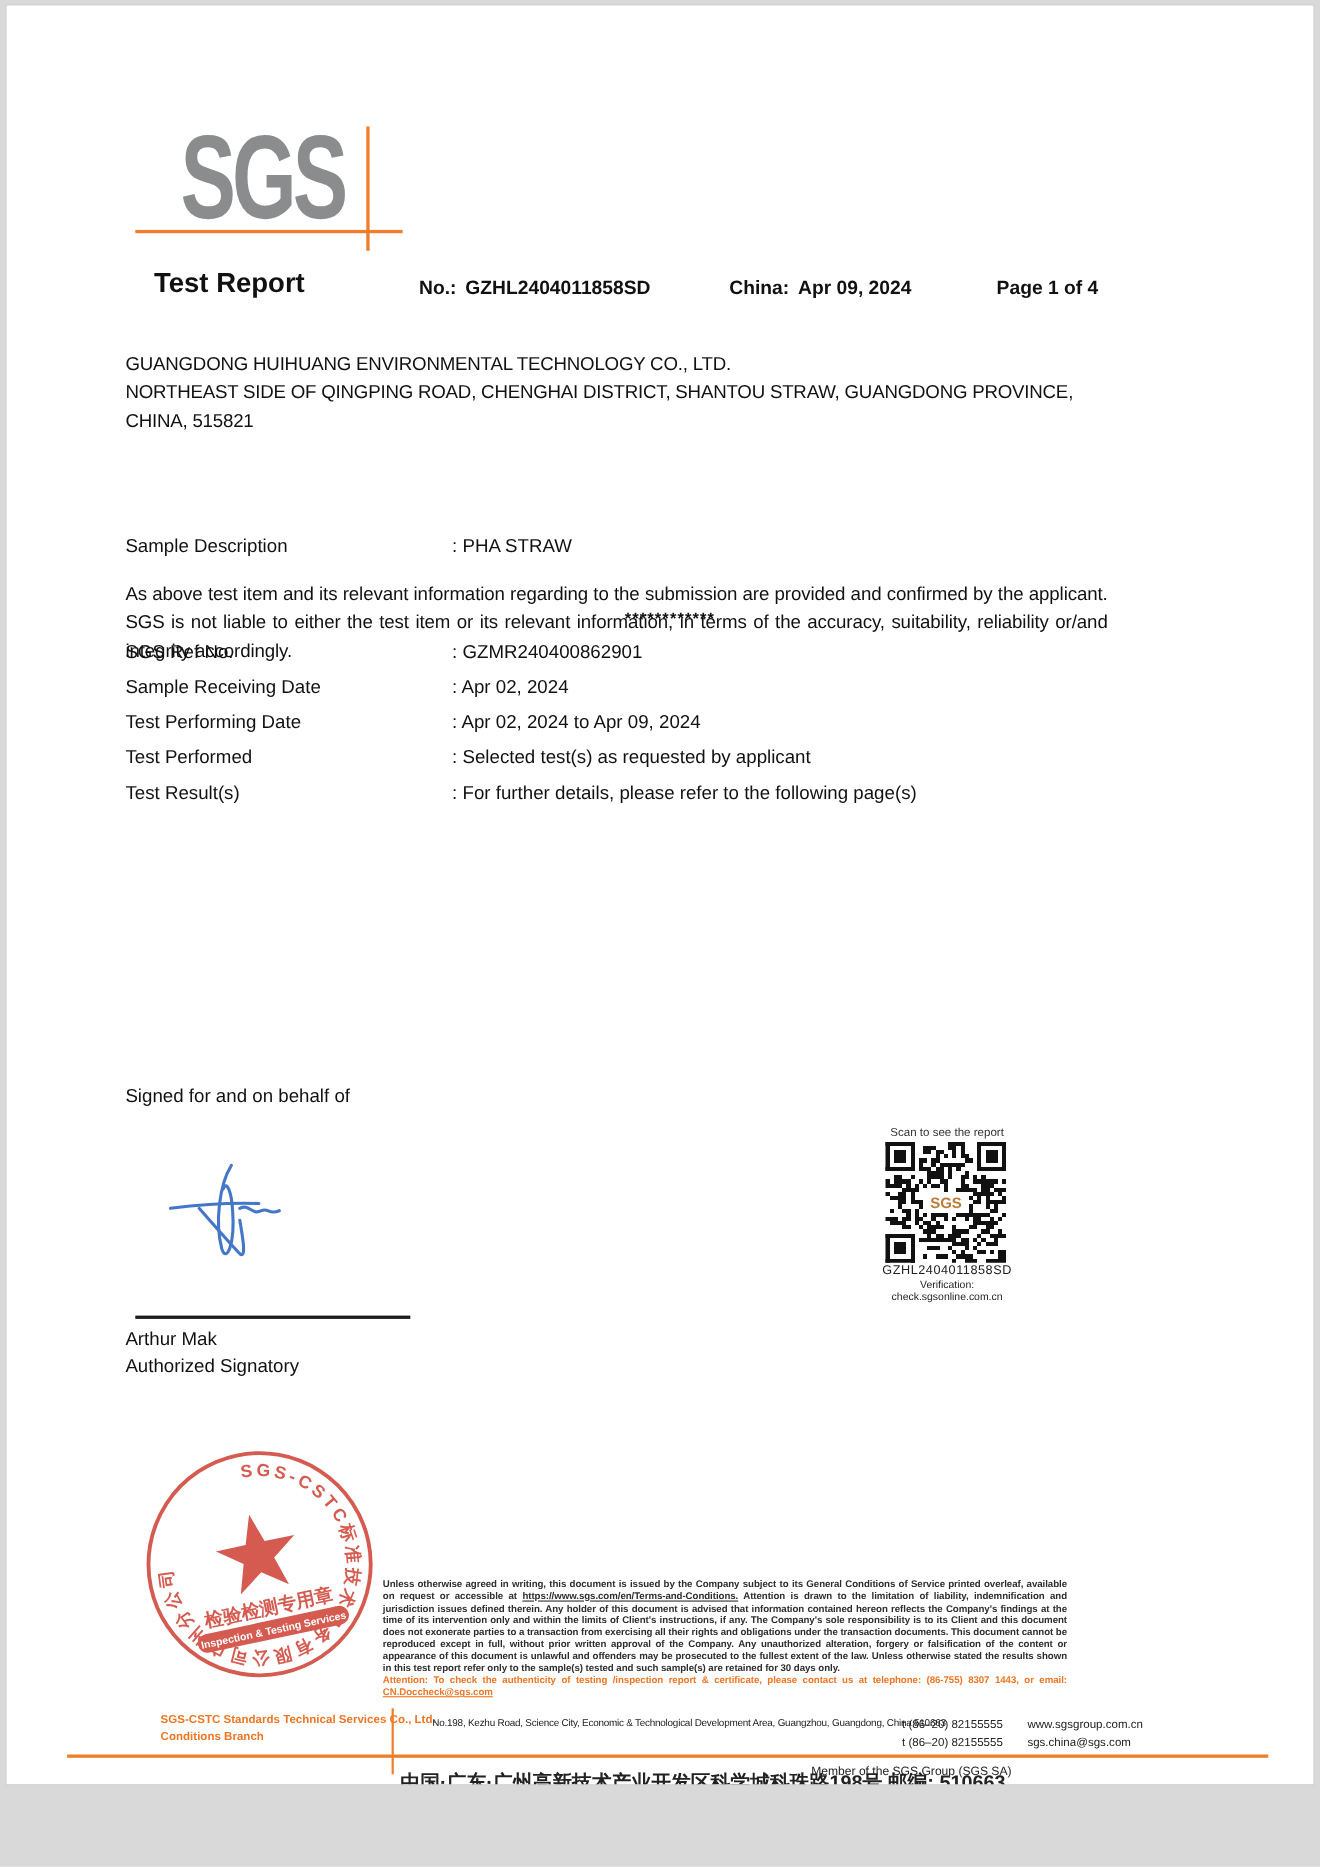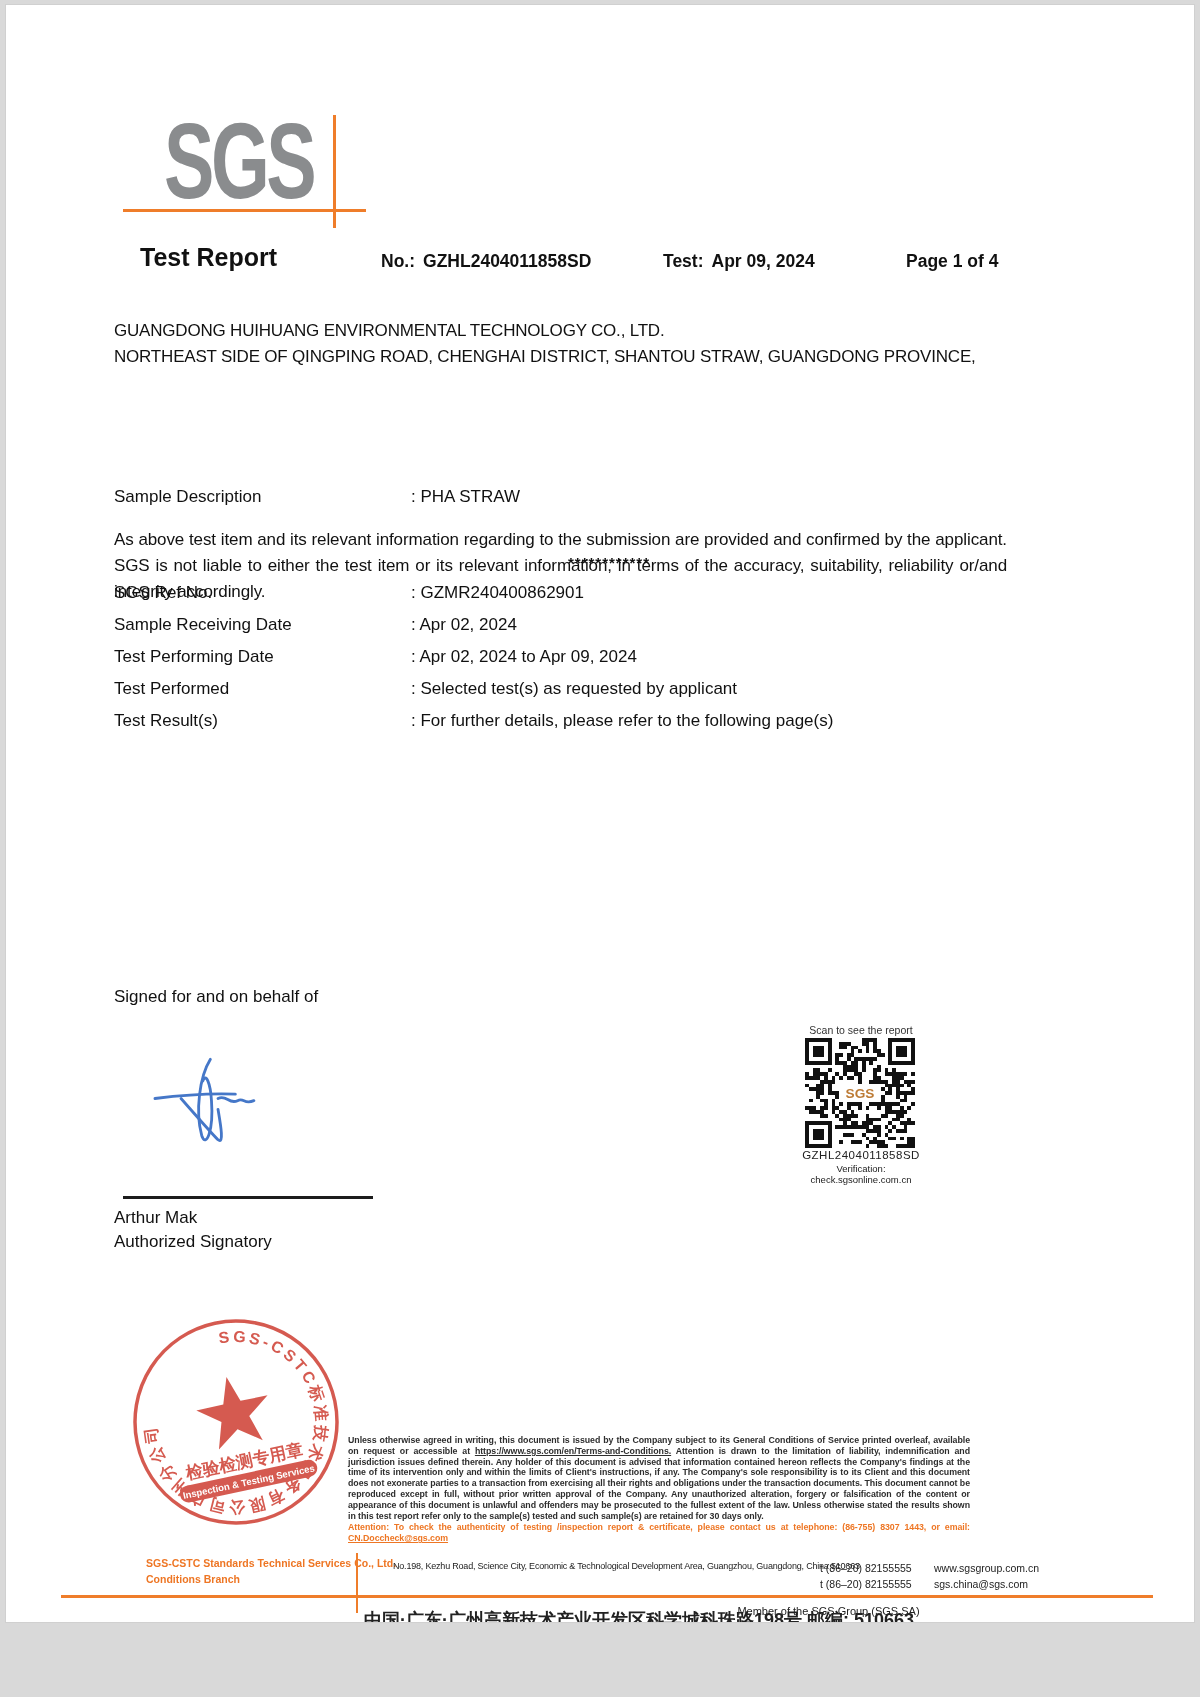--- a/index.html
+++ b/index.html
@@ -78,26 +78,27 @@
 <body>
 
 <div class="page">
 
   <div class="abs logo-text">SGS</div>
   <div class="abs logo-underline"></div>
   <div class="abs logo-vline"></div>
 
   <div class="abs report-title">Test Report</div>
   <div class="abs hdr hdr-no"><span>No.:</span><span class="gap"></span><span>GZHL2404011858SD</span></div>
-  <div class="abs hdr hdr-date"><span>Test:</span><span class="gap"></span><span>Apr 09, 2024</span></div>
+  <div class="abs hdr hdr-date"><span>China:</span><span class="gap"></span><span>Apr 09, 2024</span></div>
   <div class="abs hdr hdr-page">Page 1 of 4</div>
 
   <div class="abs applicant">
     <div>GUANGDONG HUIHUANG ENVIRONMENTAL TECHNOLOGY CO., LTD.</div>
     <div>NORTHEAST SIDE OF QINGPING ROAD, CHENGHAI DISTRICT, SHANTOU STRAW, GUANGDONG PROVINCE,</div>
+    <div>CHINA, 515821</div>
   </div>
 
   <div class="abs lbl row-sample">Sample Description</div>
   <div class="abs val row-sample">: PHA STRAW</div>
 
   <div class="abs confirm">As above test item and its relevant information regarding to the submission are provided and confirmed by the applicant. SGS is not liable to either the test item or its relevant information, in terms of the accuracy, suitability, reliability or/and integrity accordingly.</div>
 
   <div class="abs stars">************</div>
 
   <div class="abs lbl f0">SGS Ref No.</div>

